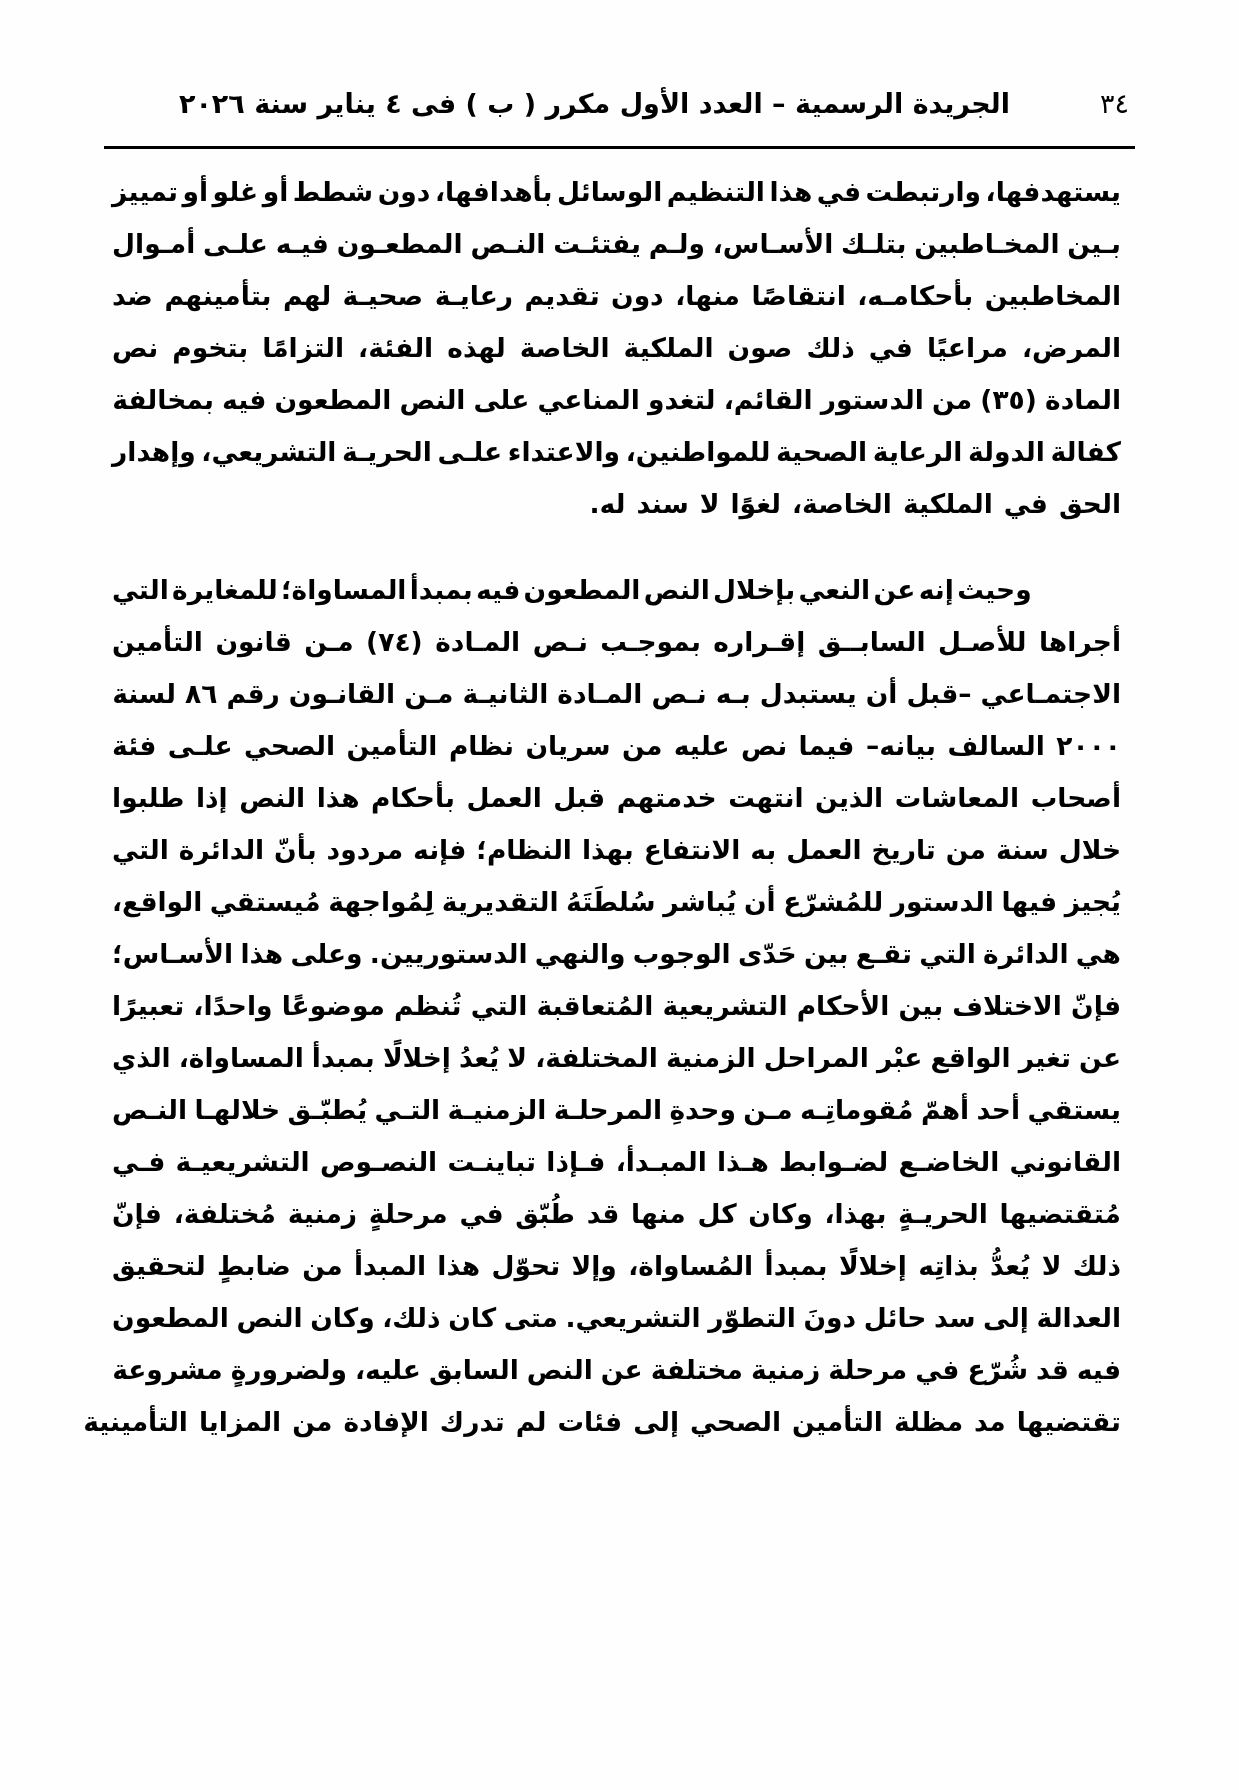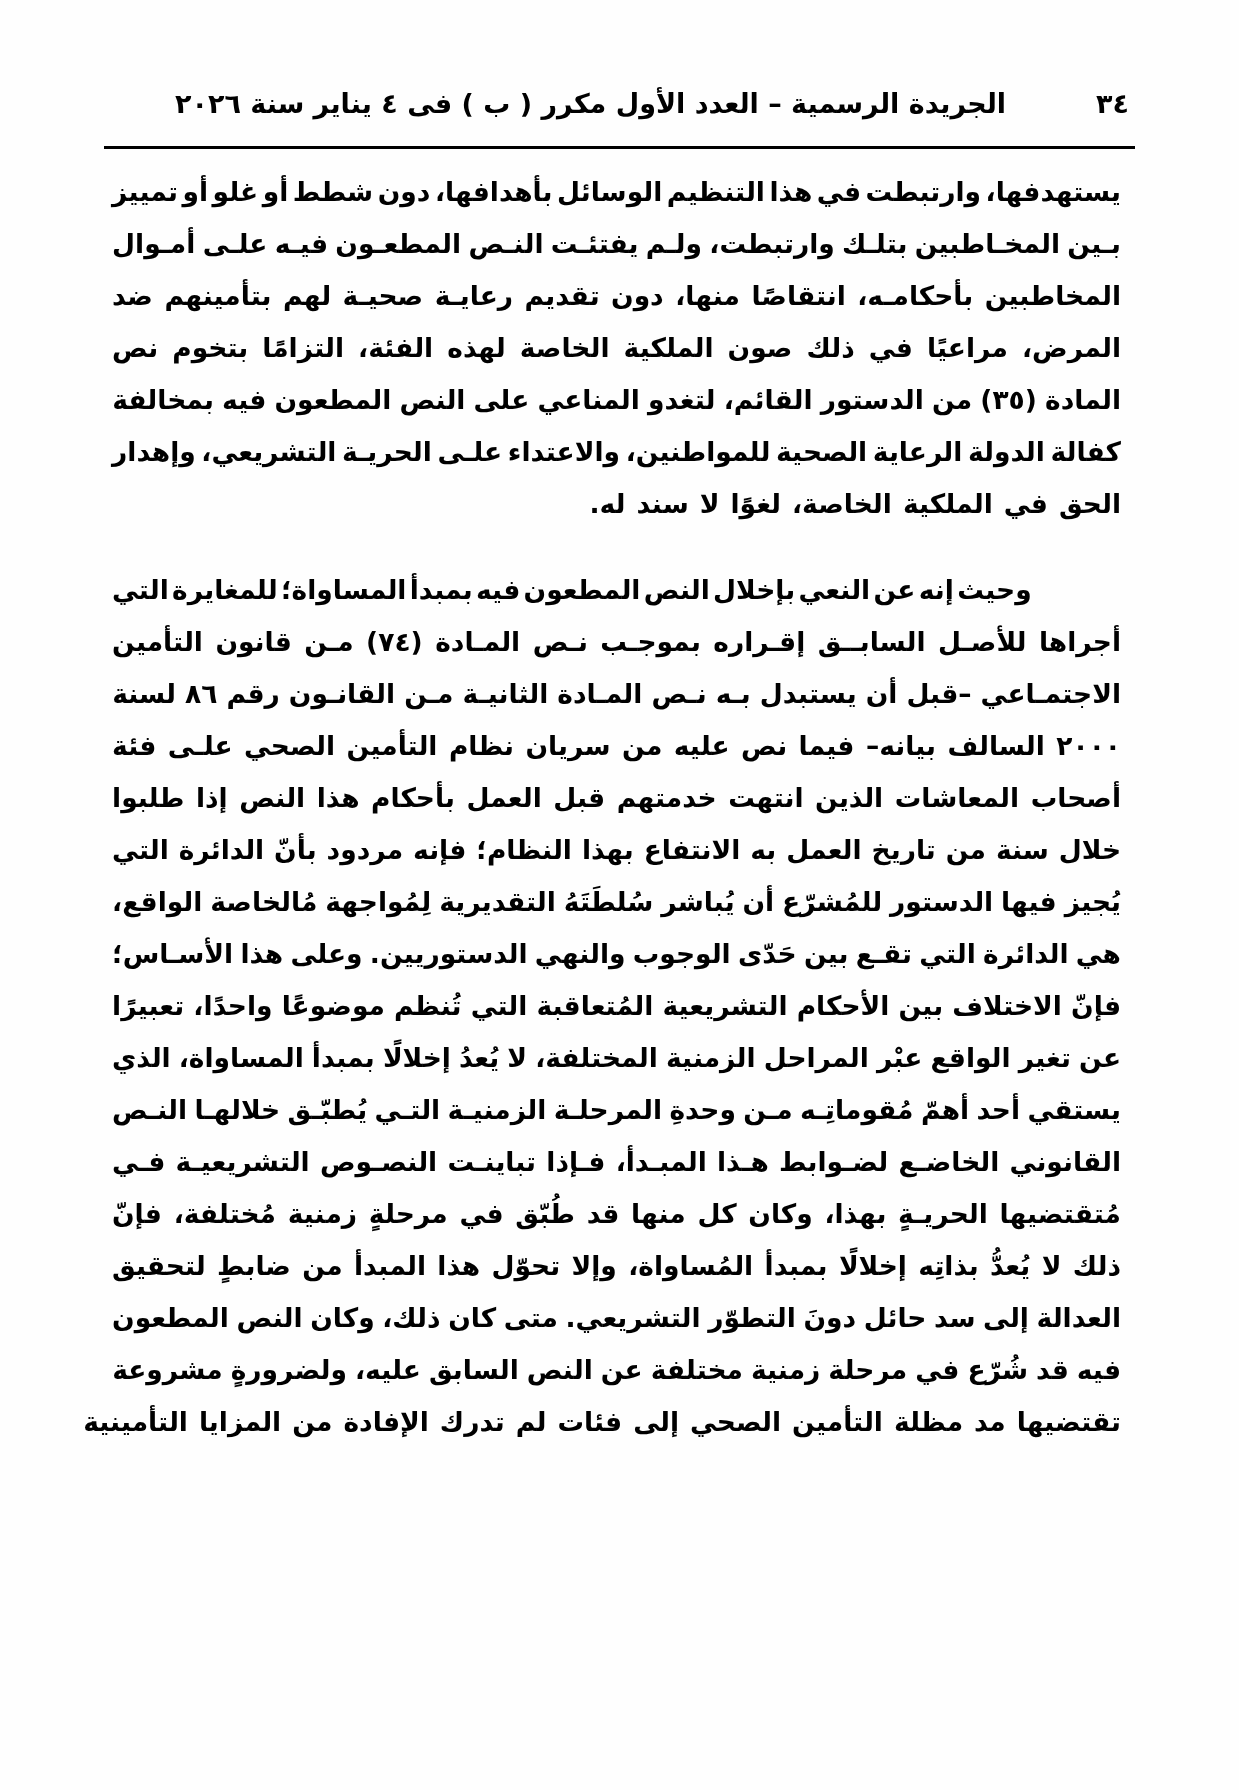--- a/index.html
+++ b/index.html
@@ -30,21 +30,21 @@
     right: 110px;
     height: 48px;
     display: flex;
     flex-direction: row;
     align-items: center;
     justify-content: flex-start;
     direction: rtl;
   }
   .page-number {
     font-size: 27px;
-    font-weight: 700;
+    font-weight: 400;
     letter-spacing: 1px;
     white-space: nowrap;
     line-height: 1;
     padding-top: 2px;
   }
   .header-title {
     font-size: 27px;
     font-weight: 700;
     white-space: nowrap;
     margin-right: 90px;
@@ -140,21 +140,21 @@
           <span class="w">شطط</span>
           <span class="w">أو</span>
           <span class="w">غلو</span>
           <span class="w">أو</span>
           <span class="w">تمييز</span>
         </div>
         <div class="tline">
           <span class="w">بـين</span>
           <span class="w">المخـاطبين</span>
           <span class="w">بتلـك</span>
-          <span class="w">وارتبطت،</span>
+          <span class="w">الأسـاس،</span>
           <span class="w">ولـم</span>
           <span class="w">يفتئـت</span>
           <span class="w">النـص</span>
           <span class="w">المطعـون</span>
           <span class="w">فيـه</span>
           <span class="w">علـى</span>
           <span class="w">أمـوال</span>
         </div>
         <div class="tline">
           <span class="w">المخاطبين</span>
@@ -312,21 +312,21 @@
         <div class="tline">
           <span class="w">يُجيز</span>
           <span class="w">فيها</span>
           <span class="w">الدستور</span>
           <span class="w">للمُشرّع</span>
           <span class="w">أن</span>
           <span class="w">يُباشر</span>
           <span class="w">سُلطَتَهُ</span>
           <span class="w">التقديرية</span>
           <span class="w">لِمُواجهة</span>
-          <span class="w">مُالخاصة</span>
+          <span class="w">مُيستقي</span>
           <span class="w">الواقع،</span>
         </div>
         <div class="tline">
           <span class="w">هي</span>
           <span class="w">الدائرة</span>
           <span class="w">التي</span>
           <span class="w">تقـع</span>
           <span class="w">بين</span>
           <span class="w">حَدّى</span>
           <span class="w">الوجوب</span>

